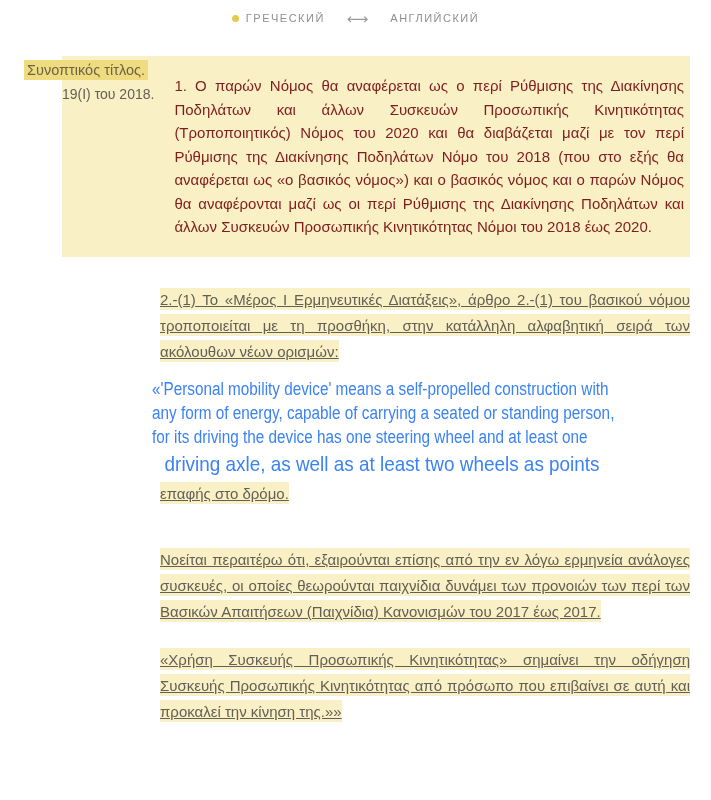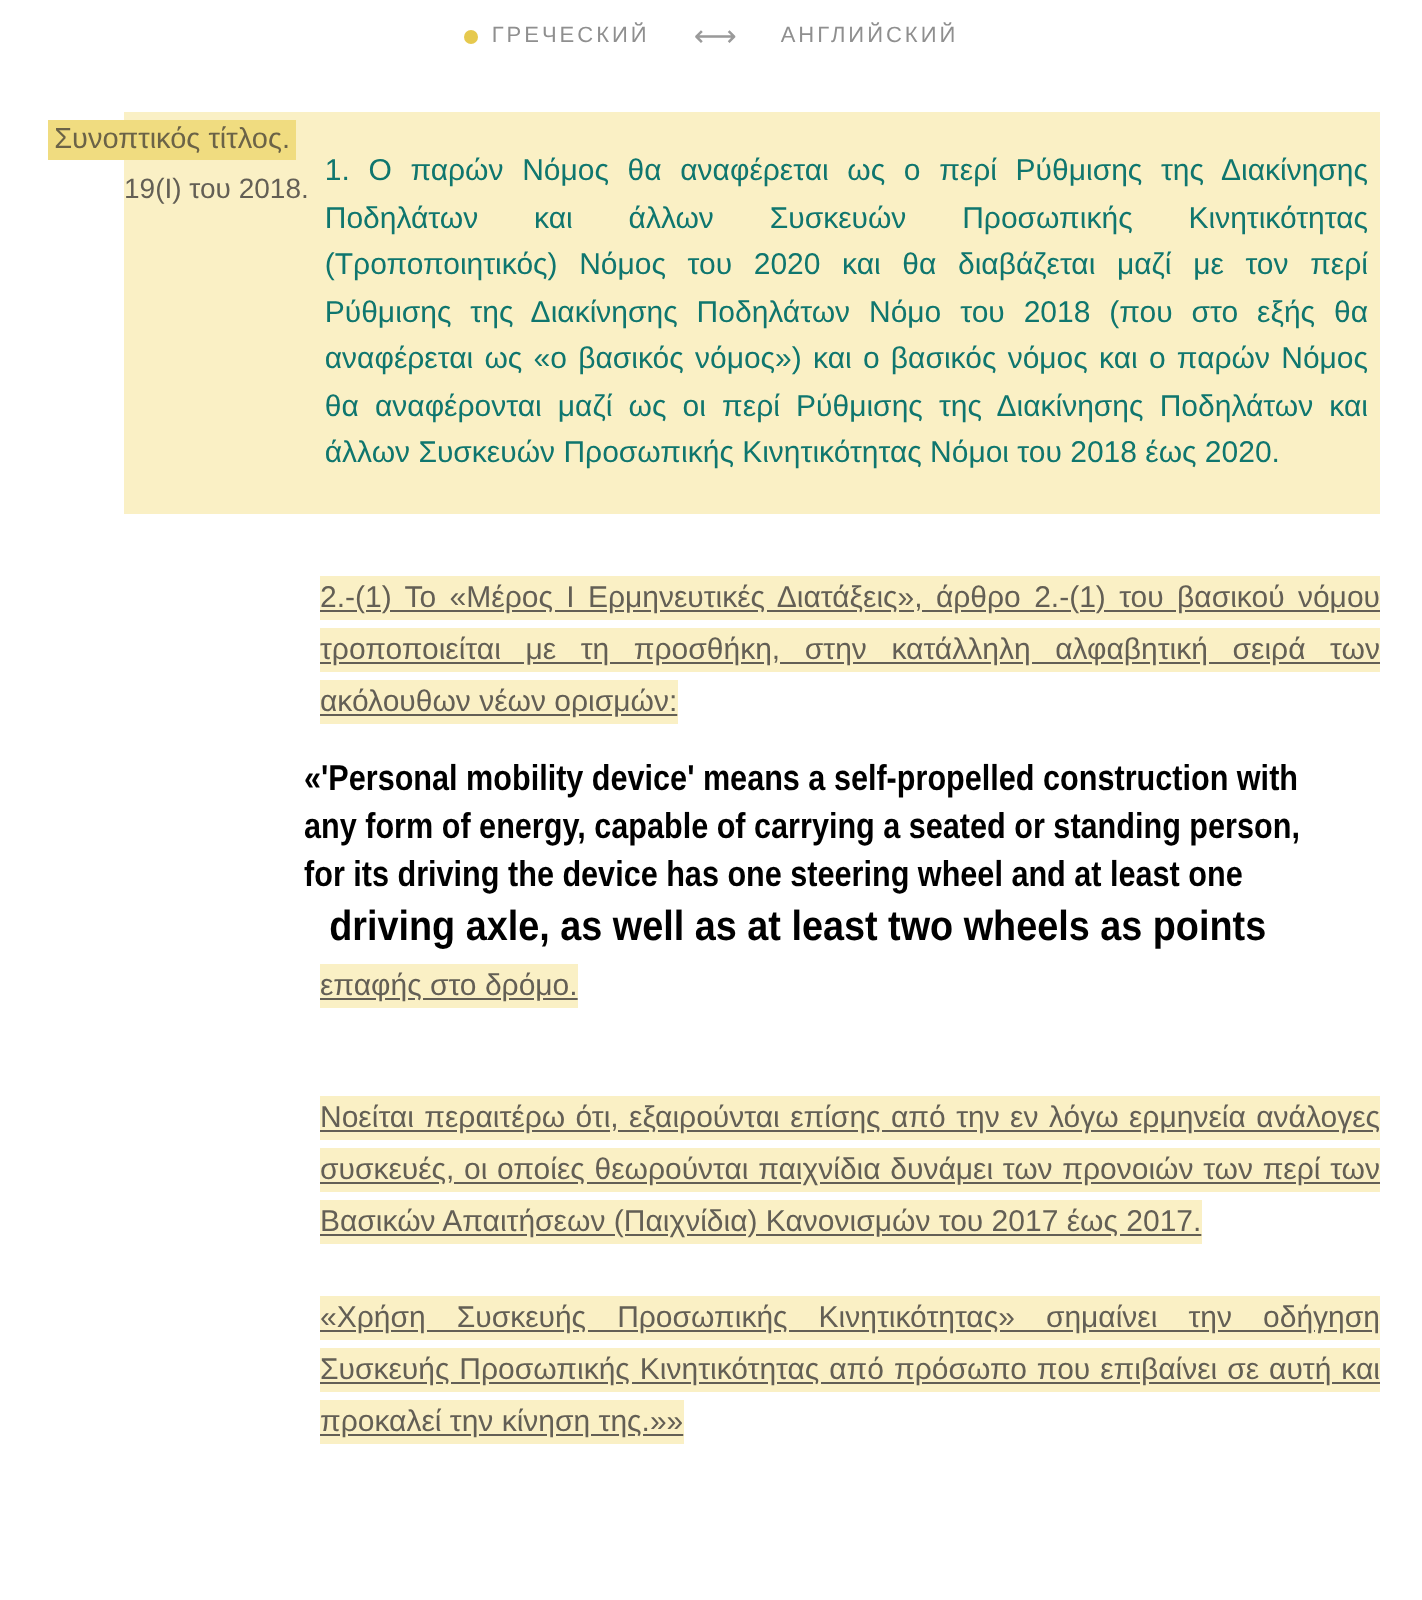--- a/index.html
+++ b/index.html
@@ -26,39 +26,39 @@
     background:#faf0c5;display:flex;box-sizing:border-box;
     padding:3px 6px 3px 0;
   }
   .sidebar{flex:0 0 86px;text-align:right;font-size:14px;color:#635f55;}
   .sidebar-line1{
     position:absolute;top:4px;right:542px;white-space:nowrap;
     background:#f0dc80;padding:2px 3px;font-size:14.5px;color:#6b6347;
   }
   .sidebar-line2{margin-top:27px;white-space:nowrap;}
   .para1{
-    flex:1;margin-left:8px;font-size:15px;line-height:23.5px;
-    color:#0f766e;text-align:justify;text-align-last:left;
+    flex:1;margin-left:20px;font-size:15px;line-height:23.5px;
+    color:#7f1d1d;text-align:justify;text-align-last:left;
   }
   
   .main{margin-left:160px;width:530px;}
   .gpara{
     font-size:15px;line-height:26px;color:#635f55;
     text-align:justify;text-align-last:left;margin:0;text-decoration:underline;
   }
   .hl{
     background:#faf0c5;padding:2.5px 0;
     box-decoration-break:clone;-webkit-box-decoration-break:clone;
   }
   .p2{margin-top:30px;}
   .p4{margin-top:32px;}
   .p5{margin-top:40px;}
   .p6{margin-top:22px;}
   
-  .english{margin-top:12px;margin-left:-8px;color:#000000;font-weight:bold;}
+  .english{margin-top:12px;margin-left:-8px;color:#3b82f6;}
   .en-line{
     font-size:18px;line-height:24px;white-space:nowrap;
     transform:scaleX(.85);transform-origin:0 50%;
   }
   .en-line-large{
     font-size:21px;line-height:30px;white-space:nowrap;padding-left:14px;
     transform:scaleX(.9);transform-origin:0 50%;
   }
   .p3gr{margin-top:2px;}
 </style>

